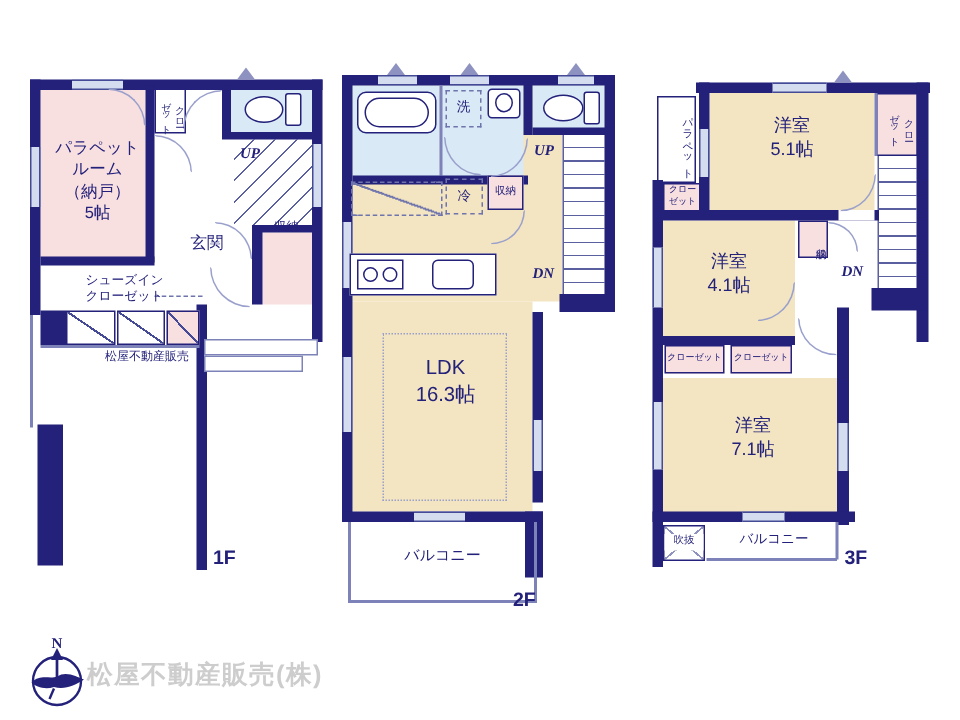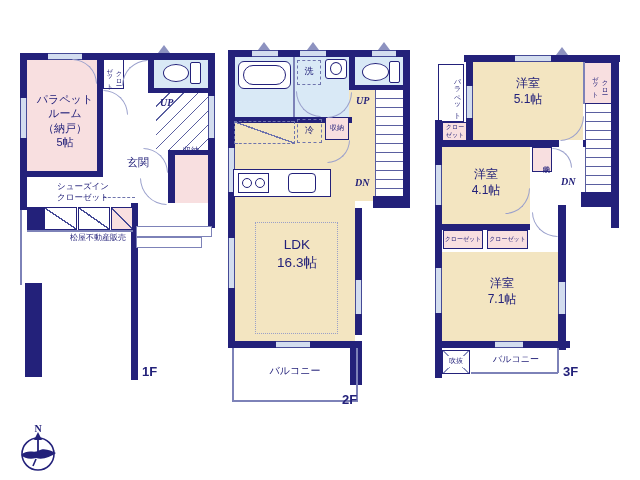--- a/index.html
+++ b/index.html
@@ -252,14 +252,15 @@
   </div>
 
   <svg style="position:absolute;left:12px;top:423px;" width="52" height="54" viewBox="0 0 52 54">
     <circle cx="26" cy="31" r="16" fill="none" stroke="#23217a" stroke-width="1.6"></circle>
     <line x1="26" y1="13" x2="26" y2="31" stroke="#23217a" stroke-width="1.8"></line>
     <path d="M26 9 l-4 8 h8 z" fill="#23217a"></path>
     <path d="M9 32 C15 26 21 30 26 28 C32 24 39 28 44 30 C38 34 31 37 24 35 C18 37 12 35 9 32 Z" fill="#23217a"></path>
     <line x1="24" y1="36" x2="21" y2="43" stroke="#23217a" stroke-width="1.6"></line>
     <text x="26" y="9" text-anchor="middle" font-size="10" font-weight="bold" fill="#23217a" font-family="Liberation Serif, serif">N</text>
   </svg>
+  <div class="company" style="left:58px;top:438px;">松屋不動産販売(株)</div>
 
 </div>
 
 </body></html>

